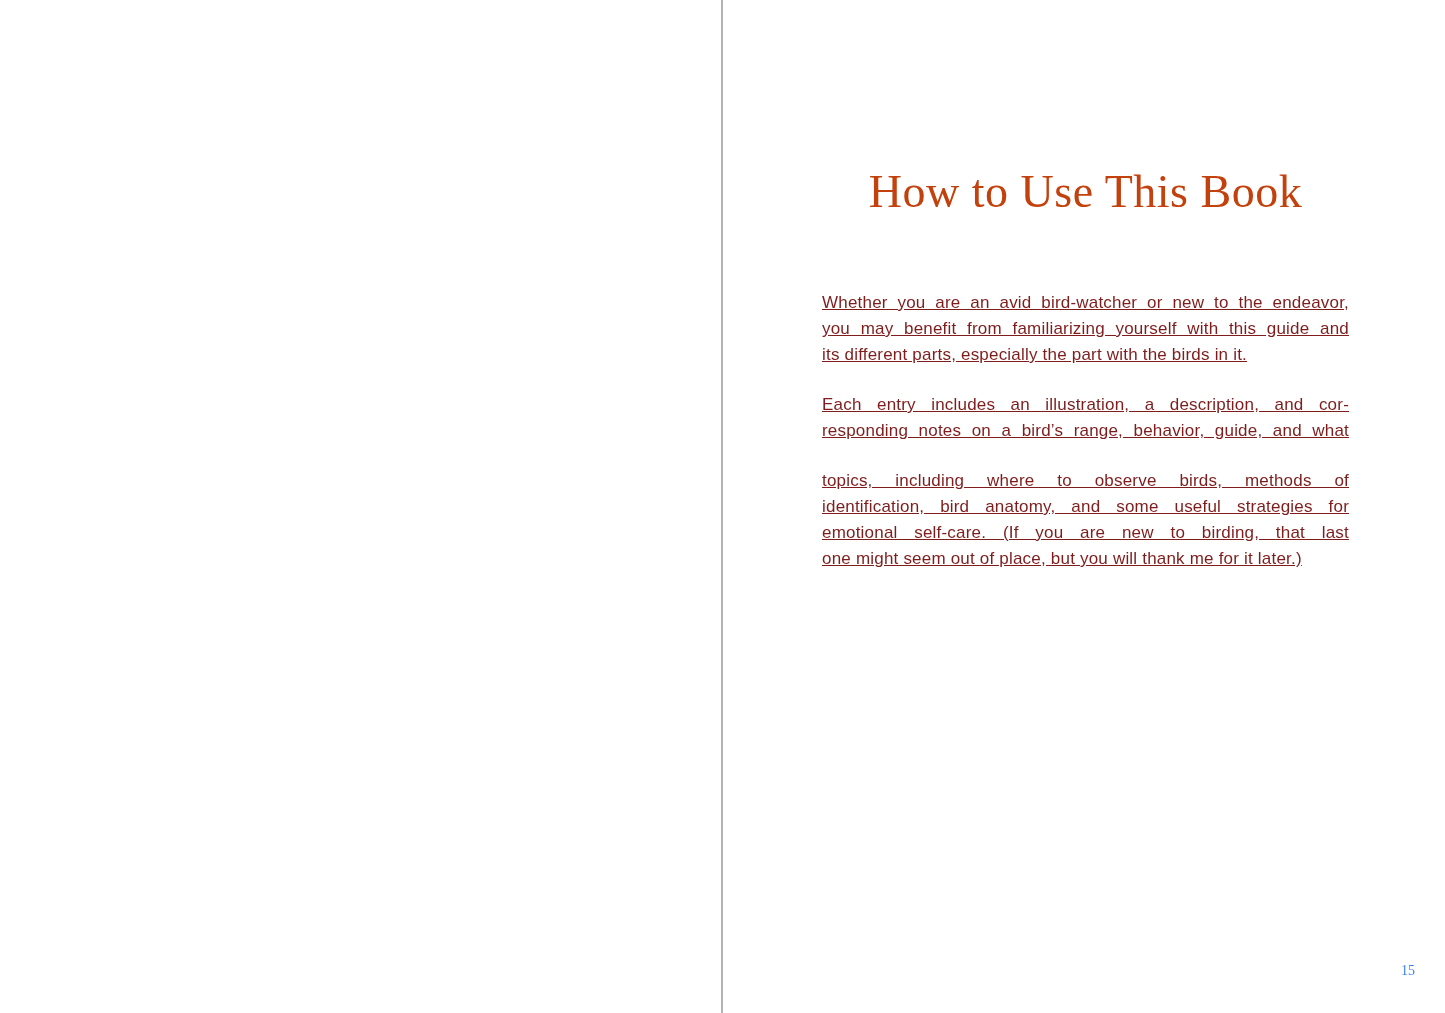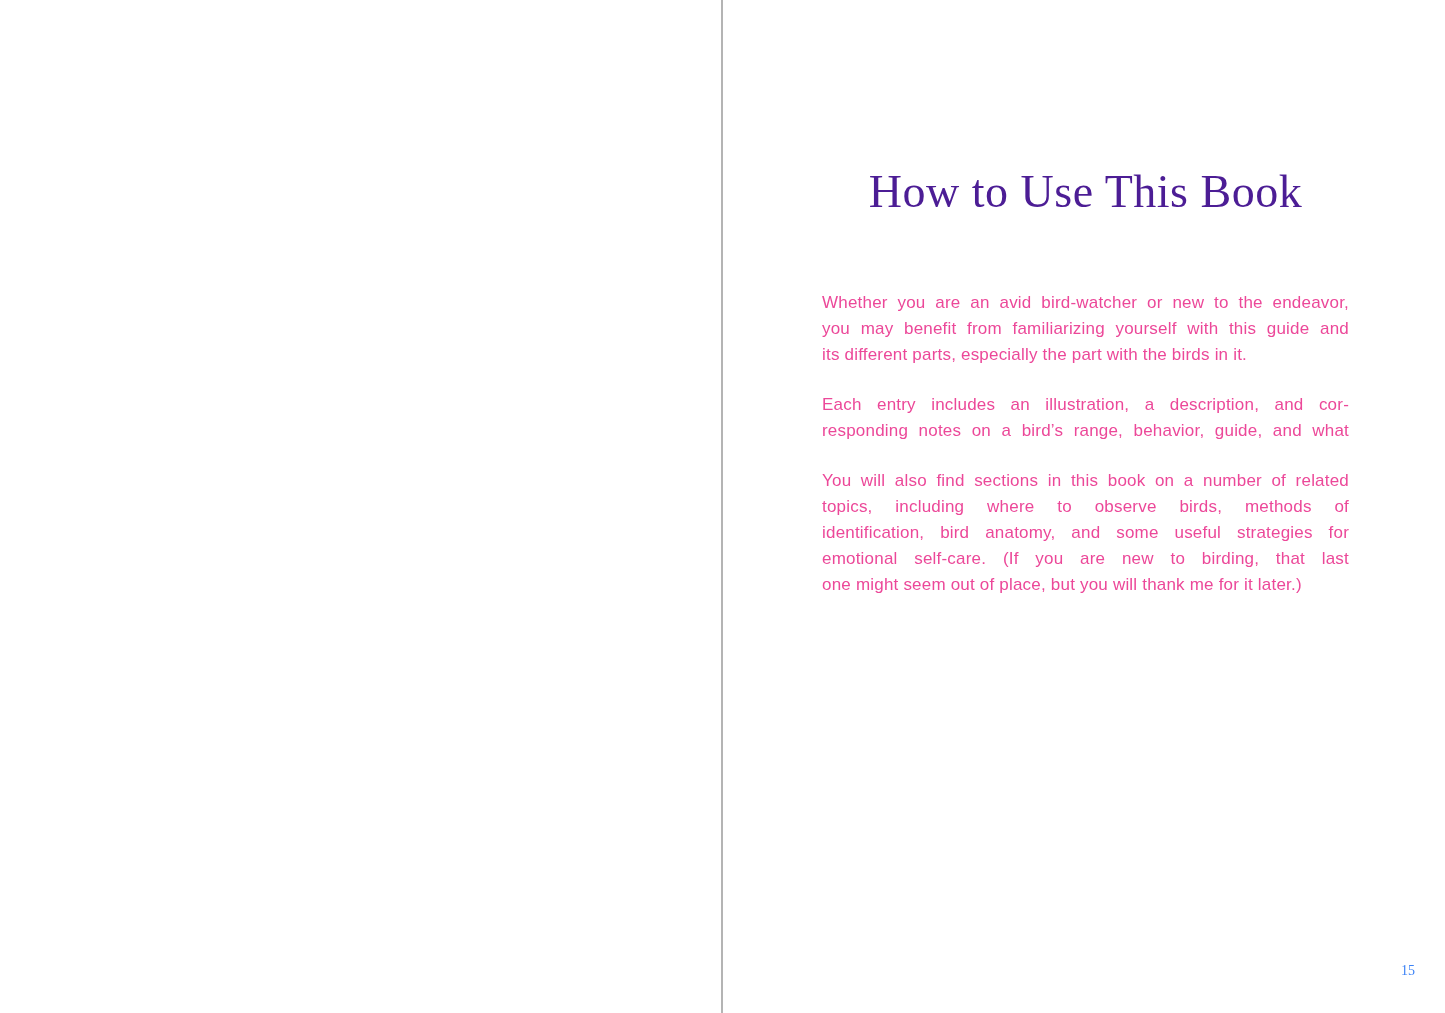--- a/index.html
+++ b/index.html
@@ -37,31 +37,32 @@
     position: absolute;
     left: 99px;            
     top: 166px;
     width: 527px;
     margin: 0;
     text-align: center;
     font-family: "Liberation Serif", "DejaVu Serif", serif;
     font-weight: 400;
     font-size: 46px;
     line-height: 1.15;
-    color: #4c1d95;
+    color: #c2410c;
     letter-spacing: 0.5px;
   }
   .body-text {
     position: absolute;
     left: 99px;            
     top: 290px;
     width: 527px;
     font-size: 17px;
-    color: #ec4899;
+    color: #7f1d1d;
     letter-spacing: 0.2px;
+    text-decoration: underline;
   }
   .para {
     margin: 0 0 24px 0;
   }
   .line {
     height: 26px;
     line-height: 26px;
     text-align: justify;
     text-align-last: justify;
   }
@@ -99,21 +100,20 @@
         <div class="line">you may benefit from familiarizing yourself with this guide and</div>
         <div class="line last">its different parts, especially the part with the birds in it.</div>
       </div>
 
       <div class="para">
         <div class="line">Each entry includes an illustration, a description, and cor-</div>
         <div class="line">responding notes on a bird’s range, behavior, guide, and what</div>
       </div>
 
       <div class="para">
-        <div class="line">You will also find sections in this book on a number of related</div>
         <div class="line">topics, including where to observe birds, methods of</div>
         <div class="line">identification, bird anatomy, and some useful strategies for</div>
         <div class="line">emotional self-care. (If you are new to birding, that last</div>
         <div class="line last">one might seem out of place, but you will thank me for it later.)</div>
       </div>
 
     </div>
 
     <div class="page-number">15</div>
 

